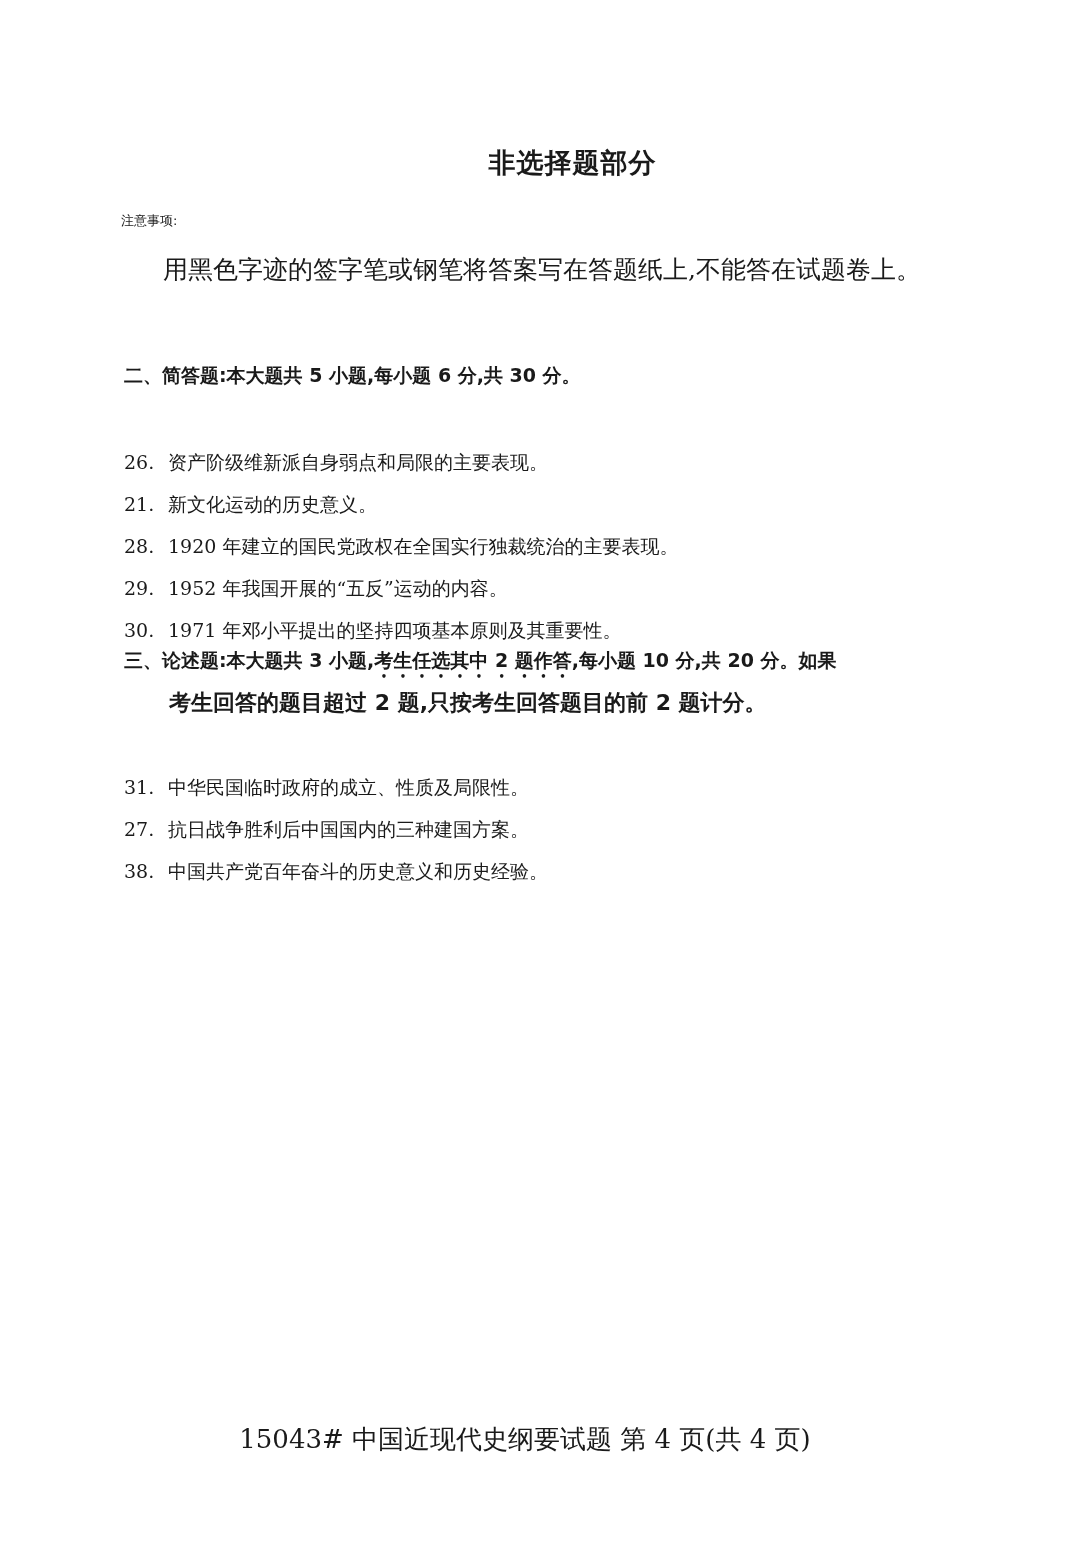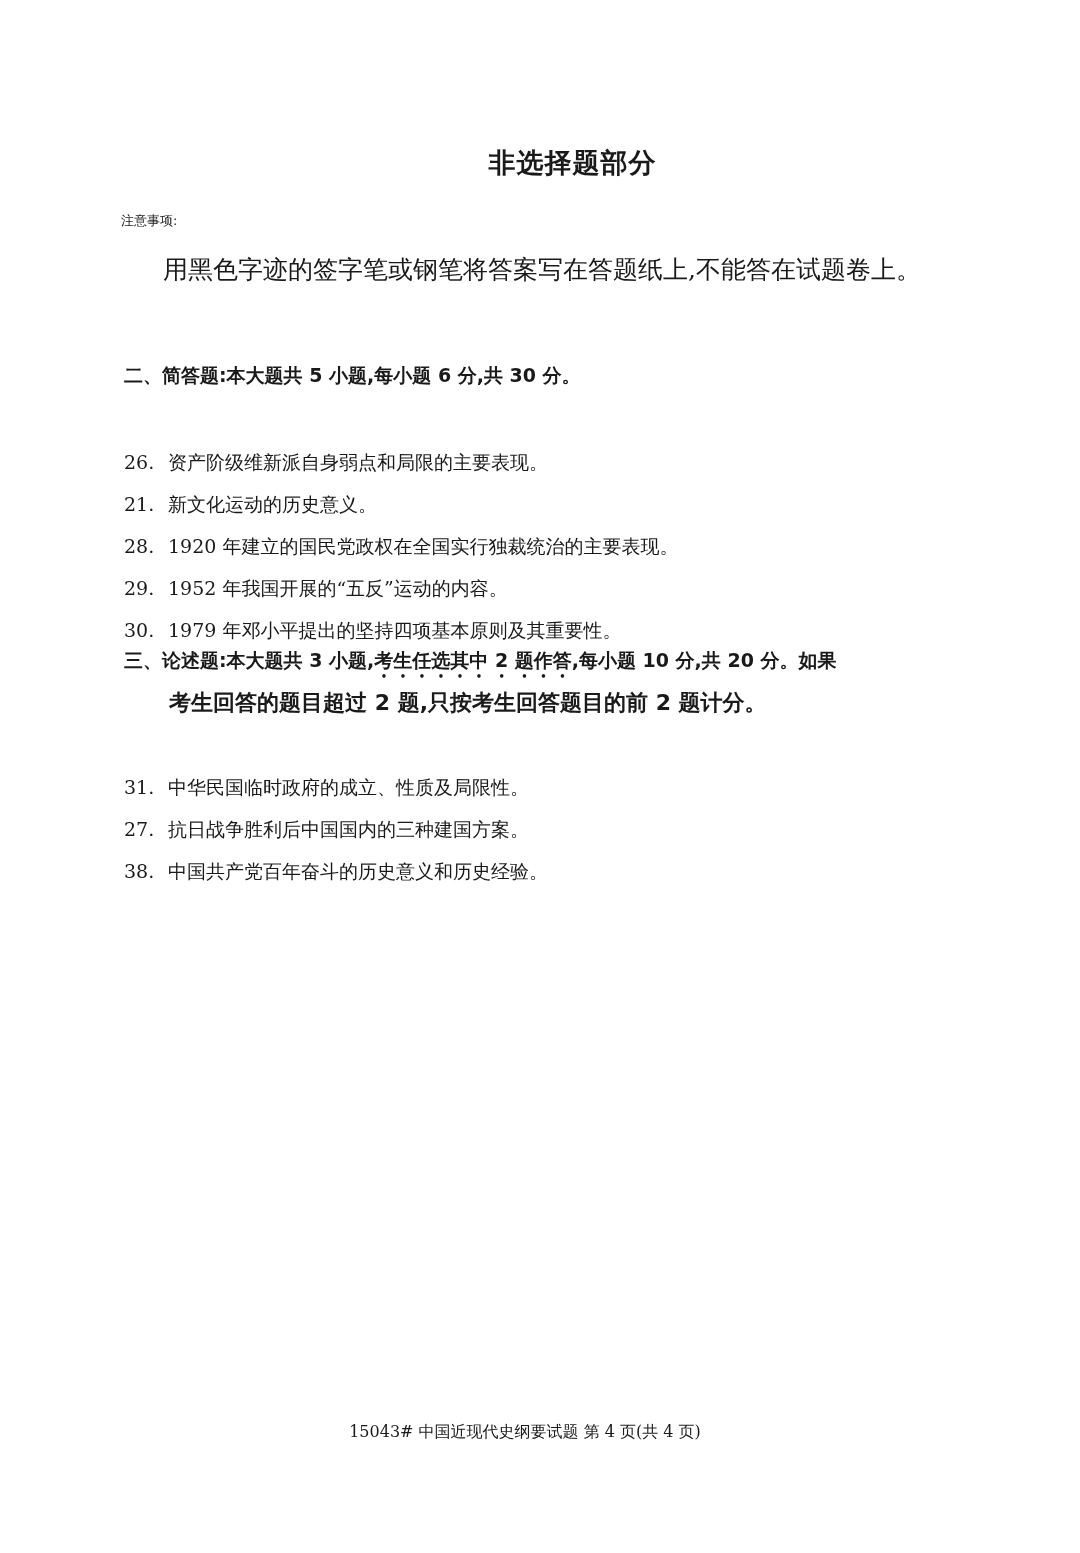--- a/index.html
+++ b/index.html
@@ -37,21 +37,21 @@
     font-weight: bold; font-size: 22px;
   }
   .emph { text-emphasis: dot; -webkit-text-emphasis: dot; text-emphasis-position: under; -webkit-text-emphasis-position: under; }
   .q {
     position: absolute; left: 124px;
     font-size: 19px; white-space: nowrap; margin-top: 44px;
   }
   .q .num { display: inline-block; width: 44px; }
   .footer {
     position: absolute; left: 0; width: 1050px; top: 1422px;
-    text-align: center; font-size: 16px;
+    text-align: center; font-size: 26px;
   }
 </style>
 </head>
 <body>
 
 <div class="title">非选择题部分</div>
 
 <div class="notice-heading">注意事项:</div>
 <div class="notice-body">用黑色字迹的签字笔或钢笔将答案写在答题纸上,不能答在试题卷上。</div>
 
@@ -63,21 +63,21 @@
 <div class="q" style="top:448px">
   <span class="num">21.</span><span>新文化运动的历史意义。</span>
 </div>
 <div class="q" style="top:490px">
   <span class="num">28.</span><span>1920 年建立的国民党政权在全国实行独裁统治的主要表现。</span>
 </div>
 <div class="q" style="top:532px">
   <span class="num">29.</span><span>1952 年我国开展的“五反”运动的内容。</span>
 </div>
 <div class="q" style="top:574px">
-  <span class="num">30.</span><span>1979 年邓小平提出的坚持四项基本原则及其重要性。</span>
+  <span class="num">30.</span><span>1971 年邓小平提出的坚持四项基本原则及其重要性。</span>
 </div>
 
 <div class="section-heading" style="top:648px">
   <span>三、论述题:本大题共 3 小题,</span><span class="emph">考生任选其中 2 题作答</span><span>,每小题 10 分,共 20 分。如果</span>
 </div>
 <div class="section-cont" style="top:688px">考生回答的题目超过 2 题,只按考生回答题目的前 2 题计分。</div>
 
 <div class="q" style="top:731px">
   <span class="num">31.</span><span>中华民国临时政府的成立、性质及局限性。</span>
 </div>

